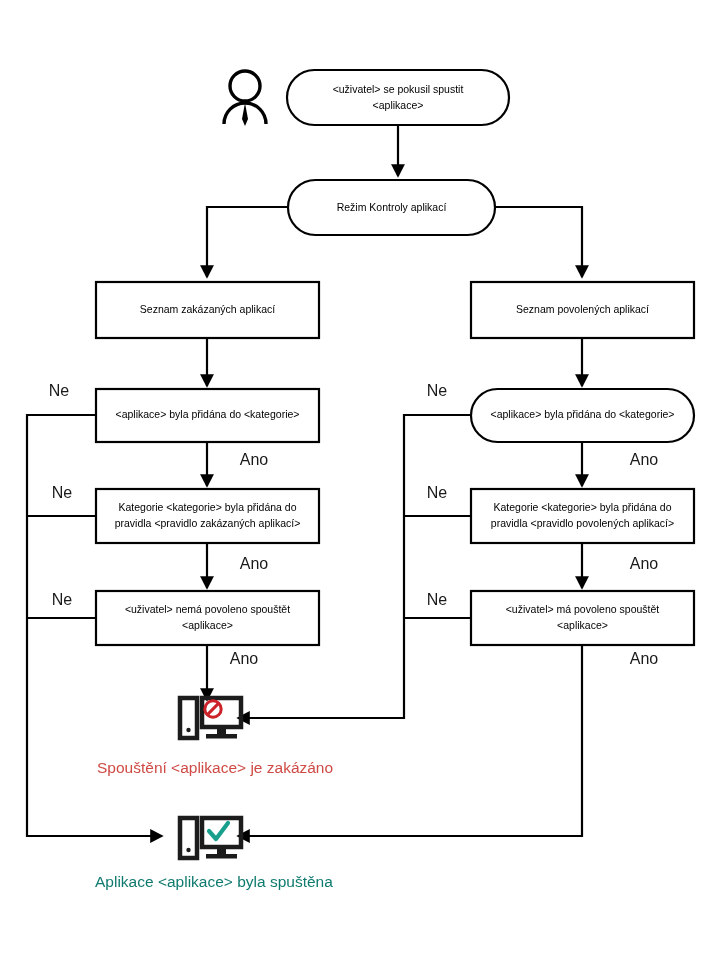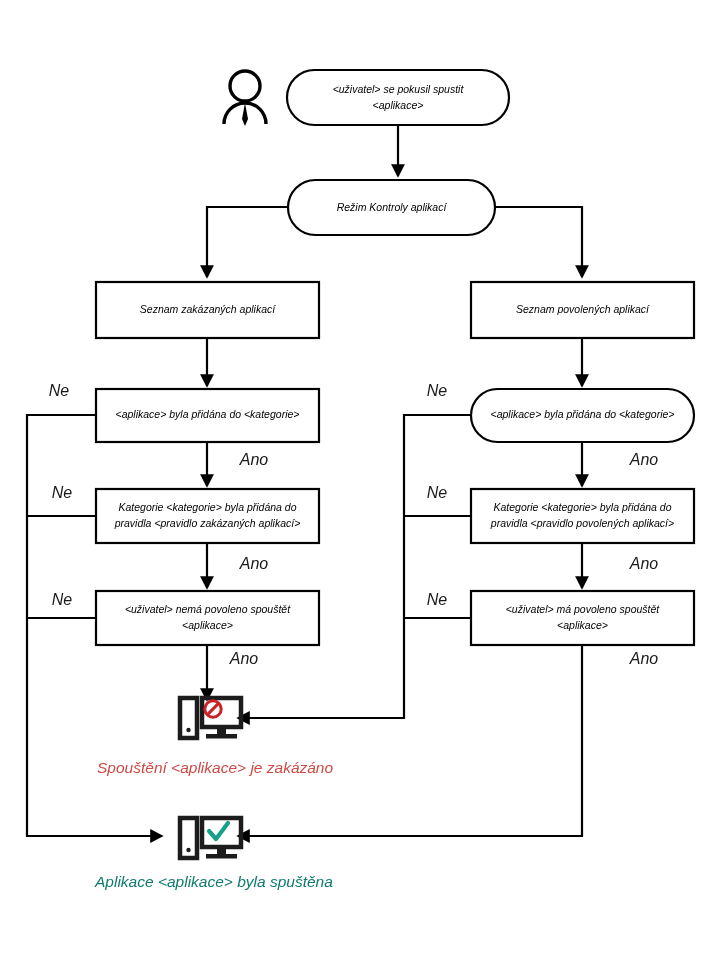--- a/index.html
+++ b/index.html
@@ -12,21 +12,20 @@
     width: 720px;
     height: 960px;
     font-family: "Liberation Sans", sans-serif;
     color: #000000;
     overflow: hidden;
   }
   #diagram-root {
     position: relative;
     width: 584px;
     height: 960px;
-    font-style: italic;
   }
   svg#flowchart {
     display: block;
     width: 720px;
     height: 960px;
   }
   .node-shape {
     fill: #ffffff;
     stroke: #000000;
     stroke-width: 2.2;

